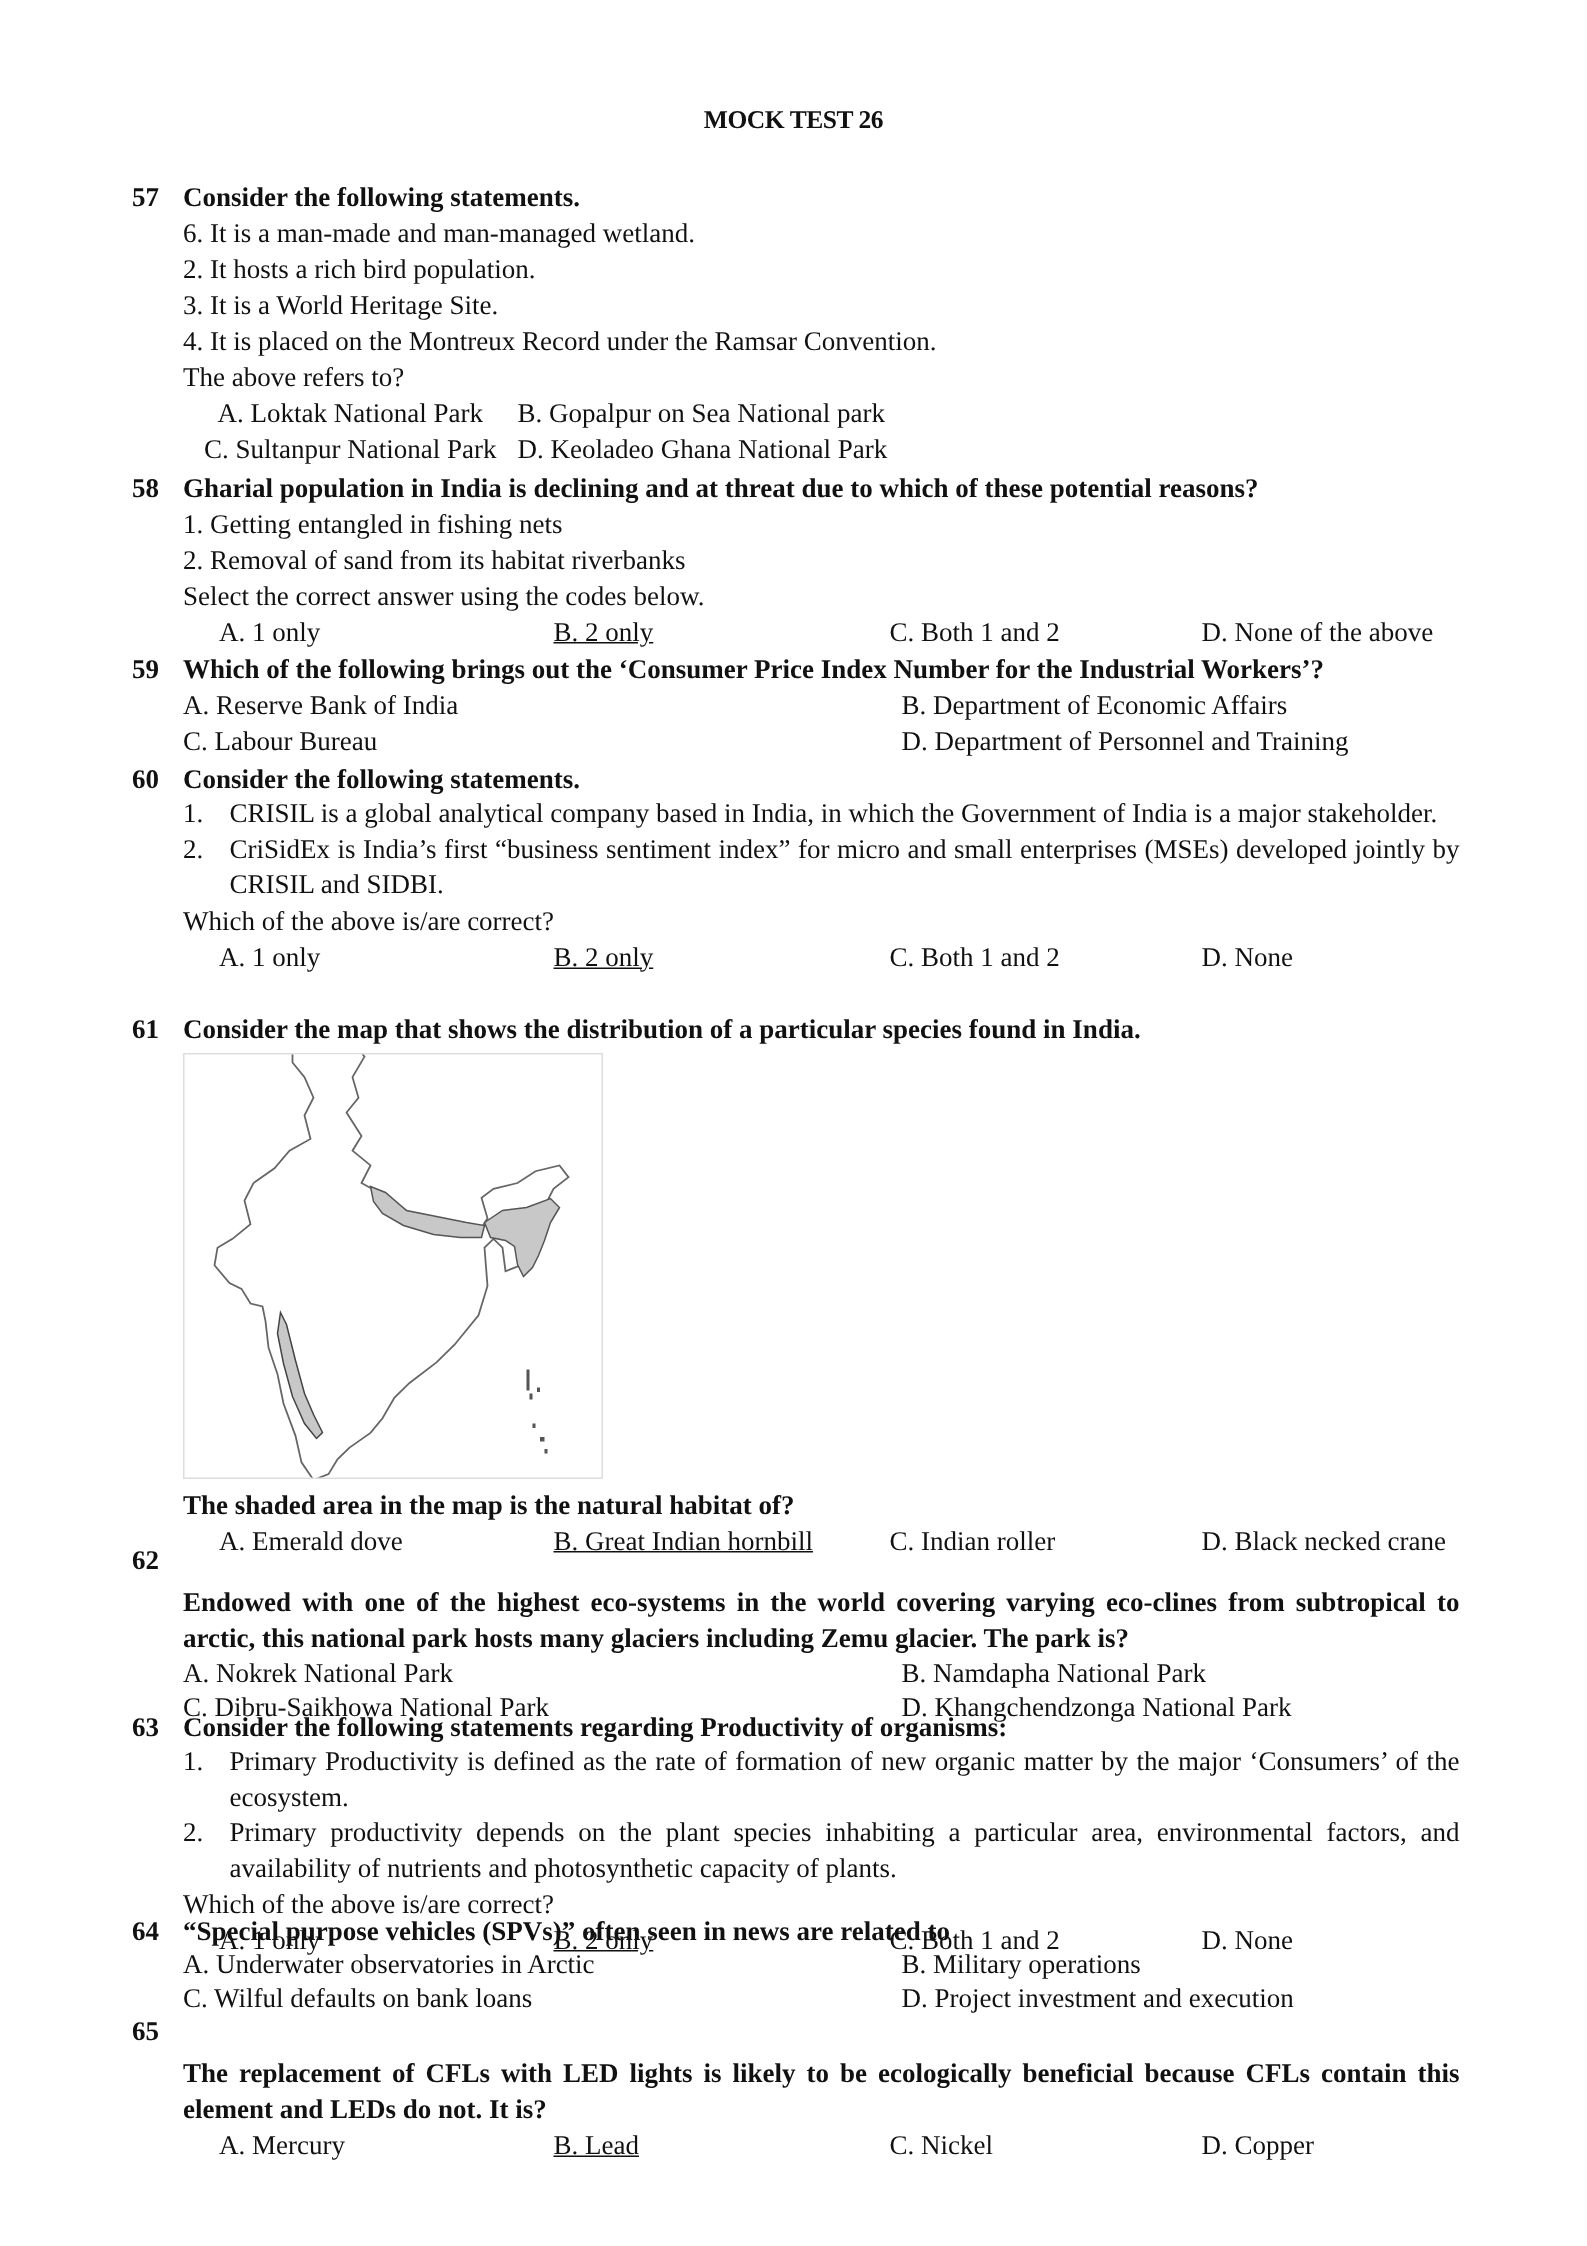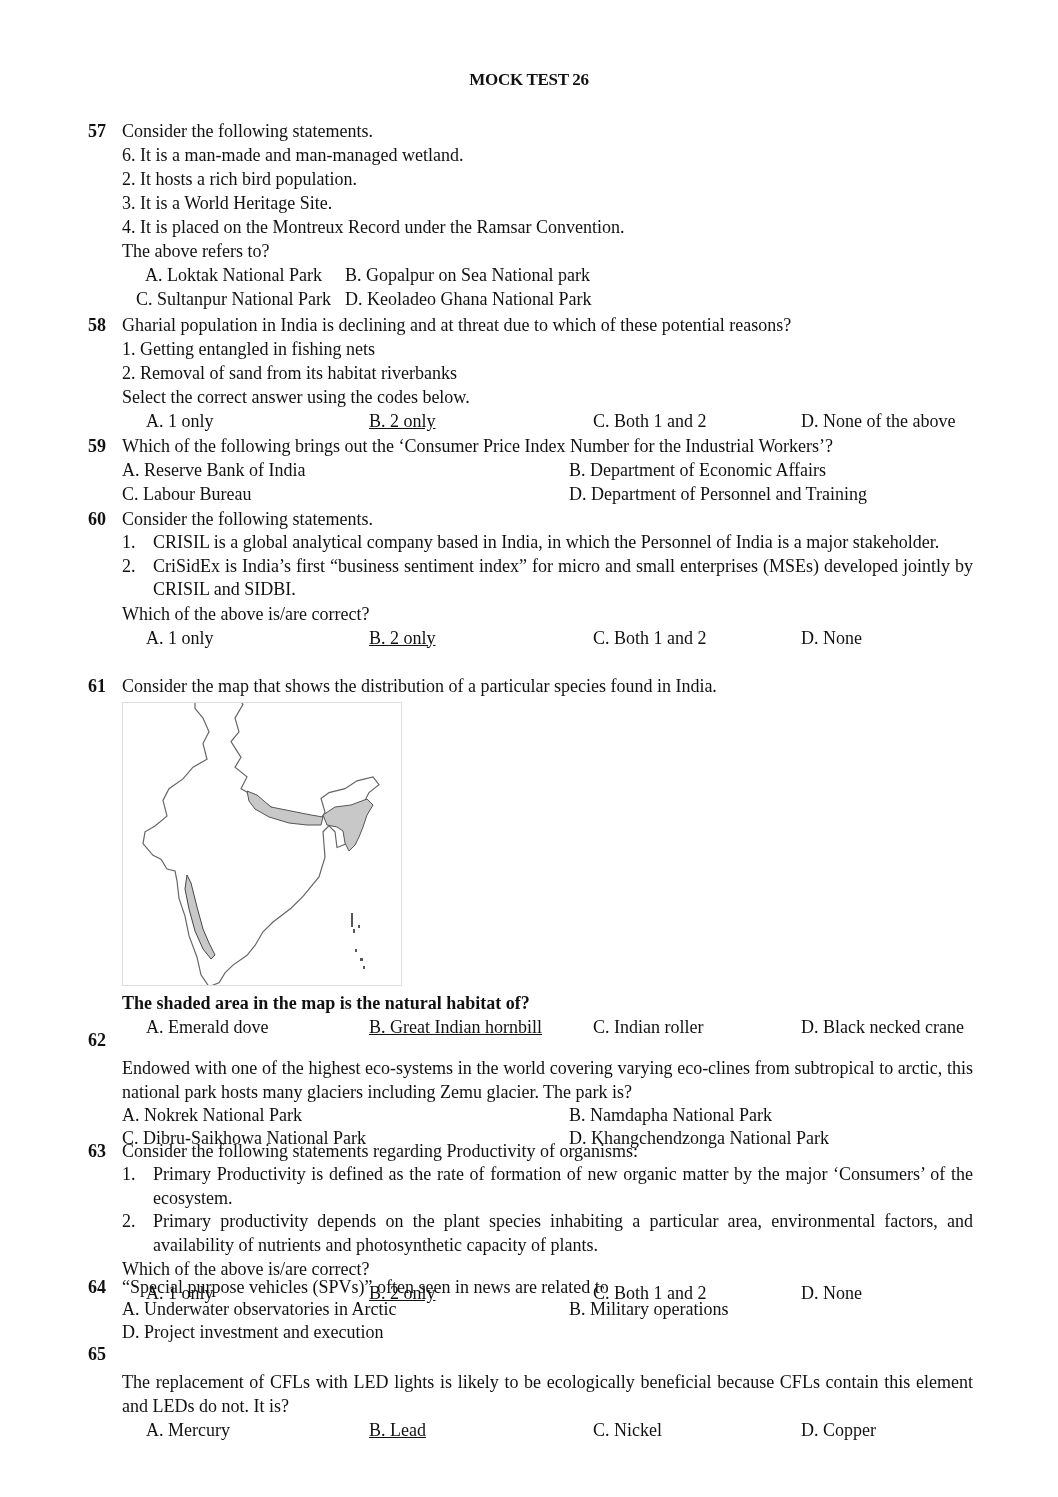--- a/index.html
+++ b/index.html
@@ -8,32 +8,32 @@
     font-family: "Liberation Serif", "DejaVu Serif", serif;
     color: #111; font-size: 18px;
   }
   .title {
     position: absolute; top: 70px; left: 0; width: 1058px; text-align: center;
     font-weight: bold; font-size: 17px; letter-spacing: -0.3px;
   }
   .q { position: absolute; left: 88px; width: 885px; }
   .qline { display: flex; line-height: 24px; }
   .qnum { width: 34px; font-weight: bold; flex: none; }
-  .qtext { font-weight: normal; flex: 1; }
+  .qtext { font-weight: bold; flex: 1; }
   .qtext.justify { text-align: justify; text-align-last: left; margin-top: 28px; }
   .body { padding-left: 34px; }
   .line { line-height: 24px; }
   .stmt { display: flex; line-height: 23.5px; text-align: justify; }
   .stmt .n { width: 31px; flex: none; }
   .stmt .t { flex: 1; text-align: justify; text-align-last: left; }
   .opts4 { display: flex; line-height: 24px; }
   .opts4 span:nth-child(1) { width: 223px; margin-left: 24px; }
   .opts4 span:nth-child(2) { width: 224px; text-decoration: underline; }
   .opts4 span:nth-child(3) { width: 208px; }
-  .opts2 { display: flex; line-height: 24px; }
+  .opts2 { display: flex; line-height: 24px; gap: 32px; }
   .opts2 span:nth-child(1) { width: 447px; }
   .optsnarrow { display: flex; line-height: 24px; text-align: center; }
   .optsnarrow span:nth-child(1) { width: 223px; }
   .map-box {
     margin-top: 4px; width: 278px; height: 282px; border: 1px solid #ddd;
     margin-left: 0; position: relative; background: #fff;
   }
   .map-box svg { position: absolute; left: 0; top: 0; }
 </style>
 </head>
@@ -99,21 +99,21 @@
 </div>
 
 <div class="q" style="top:507px">
   <div class="qline">
     <span class="qnum">60</span>
     <span class="qtext">Consider the following statements.</span>
   </div>
   <div class="body">
     <div class="stmt">
       <span class="n">1.</span>
-      <span class="t">CRISIL is a global analytical company based in India, in which the Personnel of India is a major stakeholder.</span>
+      <span class="t">CRISIL is a global analytical company based in India, in which the Government of India is a major stakeholder.</span>
     </div>
     <div class="stmt">
       <span class="n">2.</span>
       <span class="t">CriSidEx is India’s first “business sentiment index” for micro and small enterprises (MSEs) developed jointly by CRISIL and SIDBI.</span>
     </div>
     <div class="line">Which of the above is/are correct?</div>
     <div class="opts4">
       <span>A. 1 only</span>
       <span>B. 2 only</span>
       <span>C. Both 1 and 2</span>
@@ -204,20 +204,21 @@
   <div class="qline" style="line-height:22px">
     <span class="qnum">64</span>
     <span class="qtext">“Special purpose vehicles (SPVs)” often seen in news are related to</span>
   </div>
   <div class="body">
     <div class="opts2" style="line-height:22px">
       <span>A. Underwater observatories in Arctic</span>
       <span>B. Military operations</span>
     </div>
     <div class="opts2" style="line-height:24px">
+      <span>C. Wilful defaults on bank loans</span>
       <span>D. Project investment and execution</span>
     </div>
   </div>
 </div>
 
 <div class="q" style="top:1342px">
   <div class="qline">
     <span class="qnum">65</span>
     <span class="qtext justify">The replacement of CFLs with LED lights is likely to be ecologically beneficial because CFLs contain this element and LEDs do not. It is?</span>
   </div>

